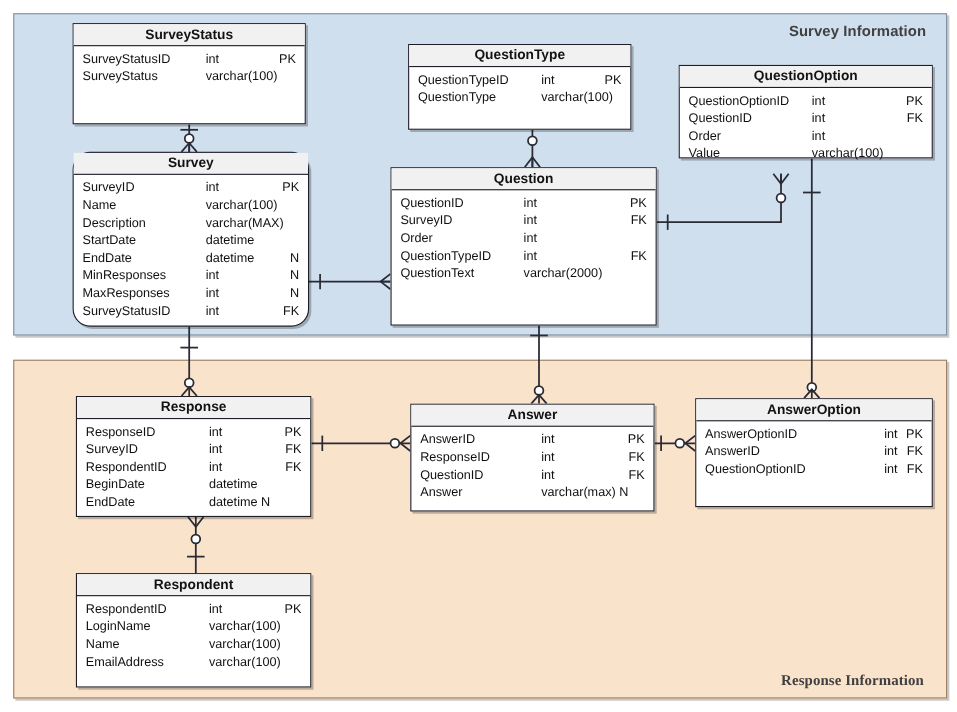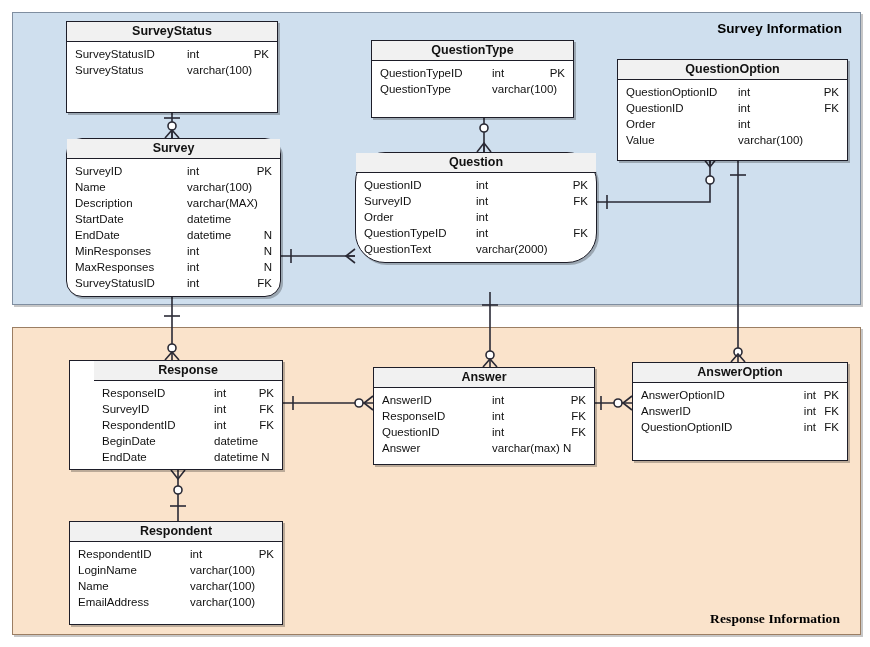--- a/index.html
+++ b/index.html
@@ -29,21 +29,21 @@
   .region-response{
     left:12px; top:327px; width:849px; height:308px;
     background:#fae3cb;
     border:1px solid #9b7e63;
     box-shadow:2px 2px 0 rgba(0,0,0,0.22);
   }
   .region-label{
     position:absolute;
     font-size:13.5px;
     font-weight:bold;
-    color:#000000;
+    color:#404040;
     white-space:nowrap;
     letter-spacing:0.1px;
   }
   .region-label-survey{ right:28px; top:21px; }
   .region-label-response{ right:30px; bottom:20px;font-family:Liberation Serif, serif; }
 
   
   #links{
     position:absolute;
     left:0; top:0;
@@ -273,21 +273,21 @@
         <span class="a-key">PK</span>
       </div>
       <div class="attr">
         <span class="a-name">QuestionType</span>
         <span class="a-type">varchar(100)</span>
         <span class="a-key"></span>
       </div>
     </div>
   </div>
 
-  <div class="entity layout-std" style="left:355px; top:152px; width:242px; height:111px;border-radius:30px;">
+  <div class="entity layout-std" style="left:355px; top:152px; width:242px; height:144px;">
     <div class="entity-title">Question</div>
     <div class="entity-body">
       <div class="attr">
         <span class="a-name">QuestionID</span>
         <span class="a-type">int</span>
         <span class="a-key">PK</span>
       </div>
       <div class="attr">
         <span class="a-name">SurveyID</span>
         <span class="a-type">int</span>
@@ -304,21 +304,21 @@
         <span class="a-key">FK</span>
       </div>
       <div class="attr">
         <span class="a-name">QuestionText</span>
         <span class="a-type">varchar(2000)</span>
         <span class="a-key"></span>
       </div>
     </div>
   </div>
 
-  <div class="entity layout-std" style="left:617px; top:59px; width:231px; height:102px;">
+  <div class="entity layout-std" style="left:617px; top:59px; width:231px; height:85px;">
     <div class="entity-title">QuestionOption</div>
     <div class="entity-body">
       <div class="attr">
         <span class="a-name">QuestionOptionID</span>
         <span class="a-type">int</span>
         <span class="a-key">PK</span>
       </div>
       <div class="attr">
         <span class="a-name">QuestionID</span>
         <span class="a-type">int</span>
@@ -330,21 +330,21 @@
         <span class="a-key"></span>
       </div>
       <div class="attr">
         <span class="a-name">Value</span>
         <span class="a-type">varchar(100)</span>
         <span class="a-key"></span>
       </div>
     </div>
   </div>
 
-  <div class="entity layout-std" style="left:69px; top:360px; width:214px; height:110px;padding-left:24px;">
+  <div class="entity layout-std" style="left:69px; top:360px; width:214px; height:110px;">
     <div class="entity-title">Response</div>
     <div class="entity-body">
       <div class="attr">
         <span class="a-name">ResponseID</span>
         <span class="a-type">int</span>
         <span class="a-key">PK</span>
       </div>
       <div class="attr">
         <span class="a-name">SurveyID</span>
         <span class="a-type">int</span>

